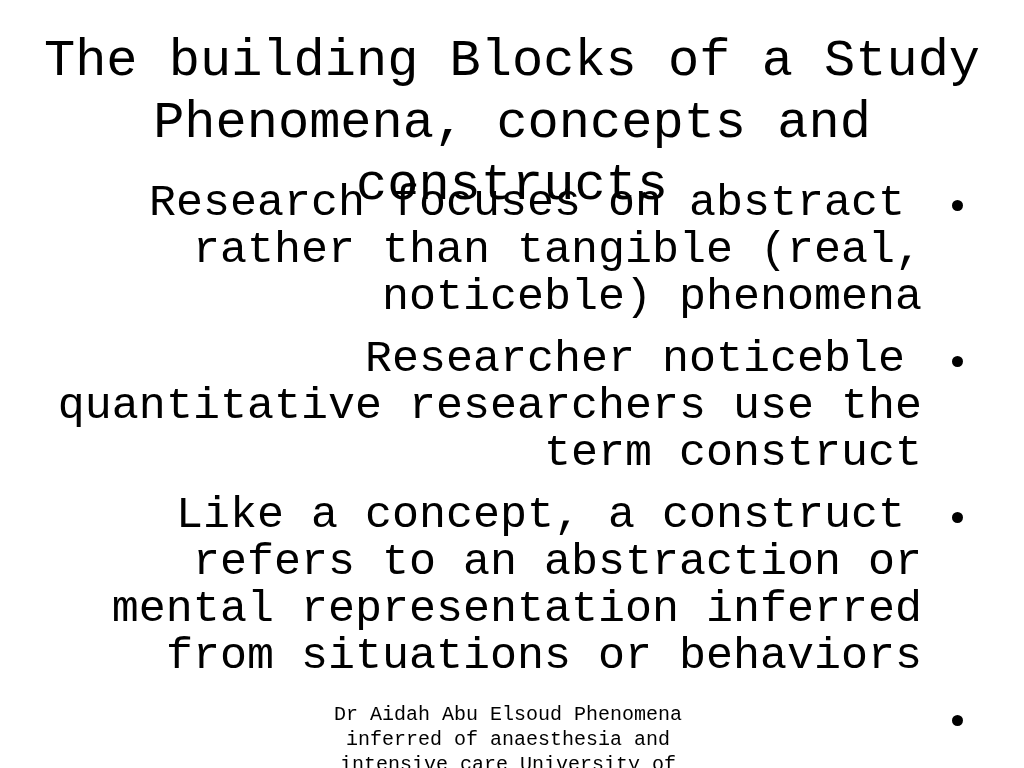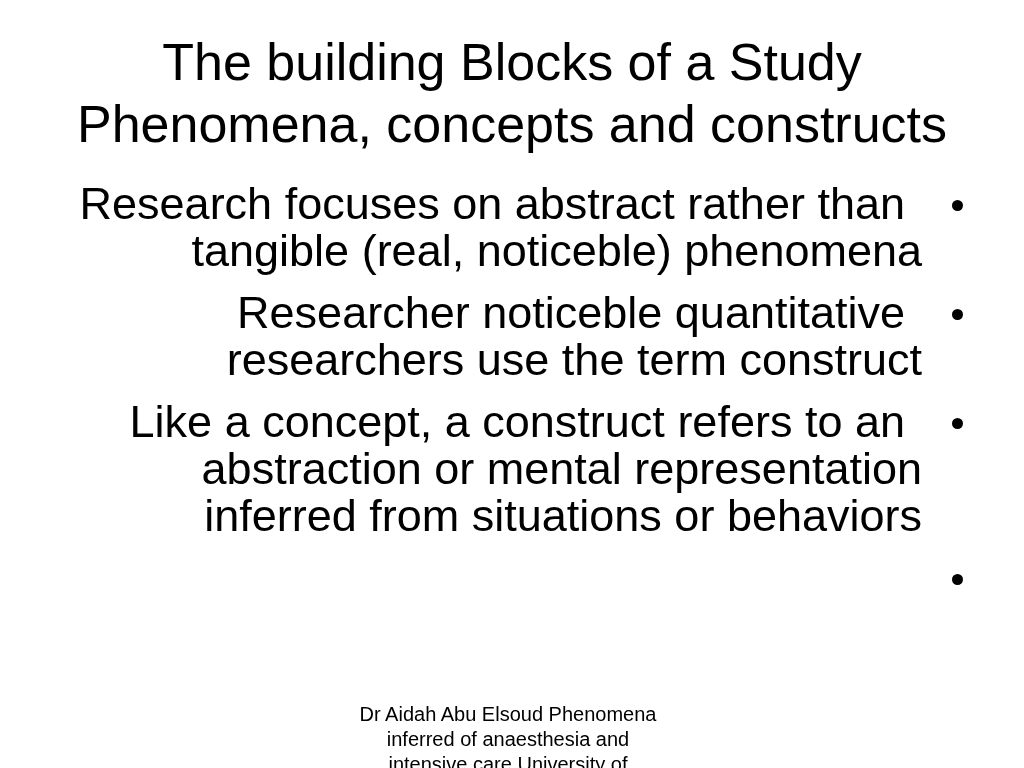--- a/index.html
+++ b/index.html
@@ -6,21 +6,21 @@
     margin: 0;
     padding: 0;
     background: #ffffff;
   }
   .slide {
     position: relative;
     width: 1024px;
     height: 768px;
     background: #ffffff;
     color: #000000;
-    font-family: Liberation Sans, sans-serif;
+    font-family: Liberation Mono, monospace;
     overflow: hidden;
   }
   .slide-title {
     position: absolute;
     top: 31px;
     left: 0;
     right: 0;
     text-align: center;
     font-size: 52px;
     line-height: 62px;

